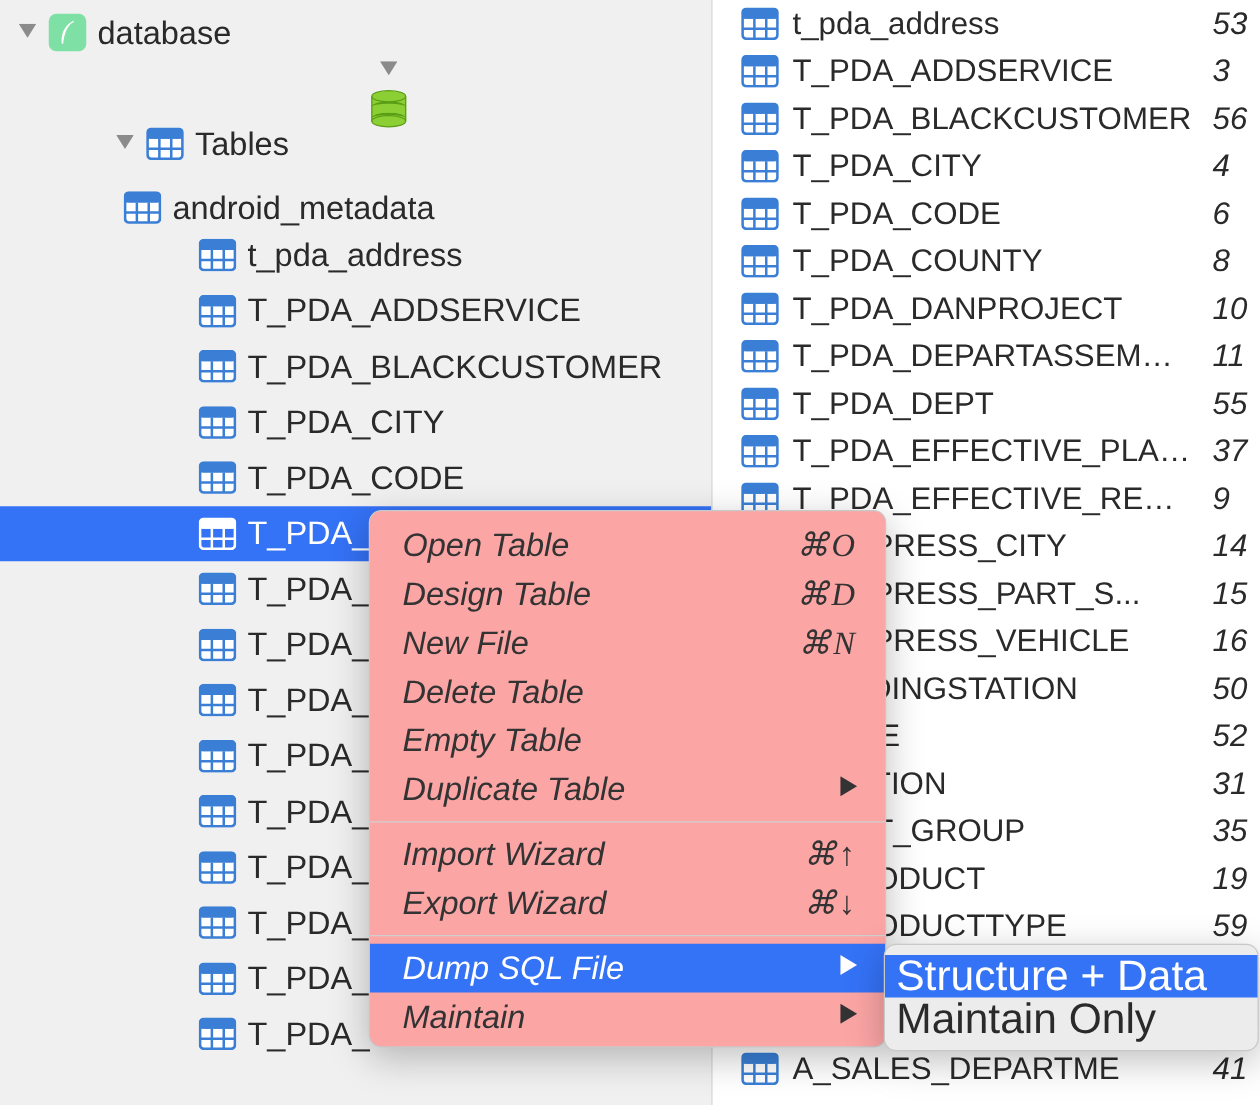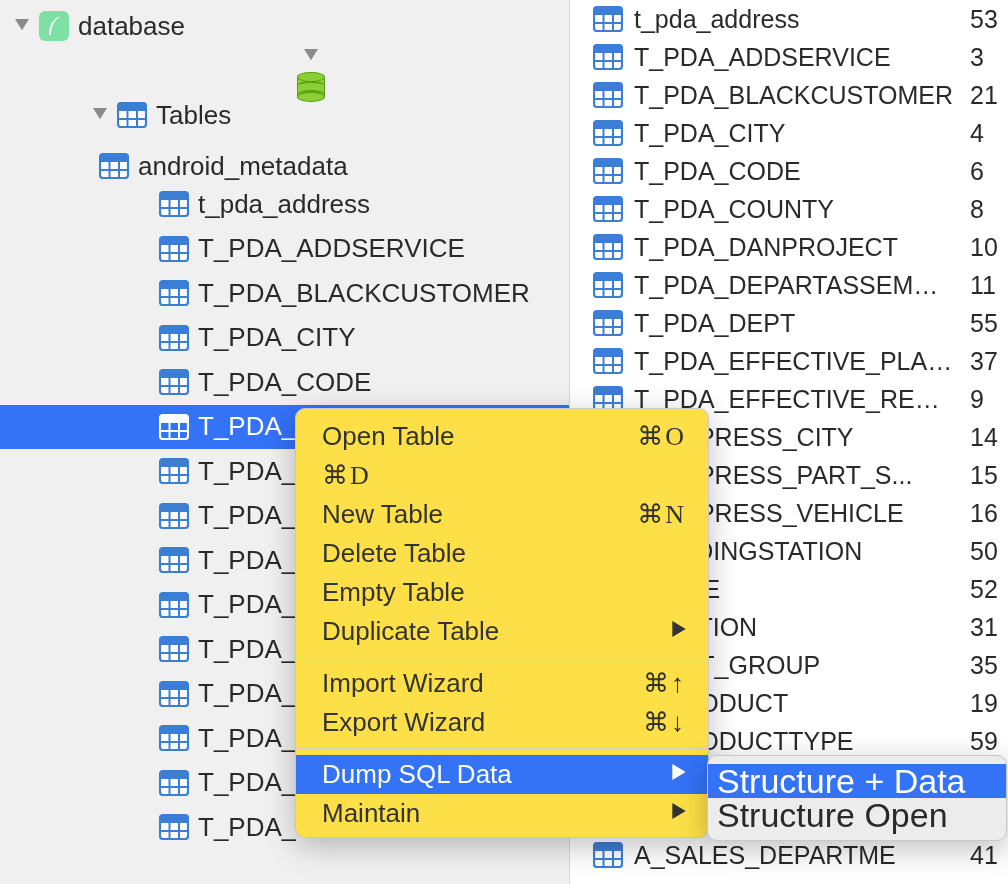--- a/index.html
+++ b/index.html
@@ -93,33 +93,35 @@
     overflow: hidden;
     text-overflow: ellipsis;
     padding-right: 6px;
   }
   .rlist-row .count {
     width: 38px;
     text-align: left;
     font-size: 25px;
     flex: 0 0 38px;
     padding-right: 4px;
+    font-style: italic;
   }
   
   .ctx {
     position: absolute;
     left: 295px;
     top: 408px;
     width: 414px;
-    background: #fde047;
+    background: #fca5a5;
     border: 1px solid #c8c8c8;
     border-radius: 10px;
     box-shadow: 0 8px 30px rgba(0,0,0,0.25);
     padding: 8px 0 4px 0;
     z-index: 50;
+    font-style: italic;
   }
   .ctx-item {
     height: 39px;
     padding: 0 22px 0 26px;
     display: flex;
     align-items: center;
     justify-content: space-between;
     font-size: 26px;
     color: #333;
   }
@@ -460,21 +462,21 @@
           <svg class="table-icon-svg" viewBox="0 0 30 26">
     <rect x="1" y="1" width="28" height="24" rx="3" fill="#fff" stroke="#3a7fd5" stroke-width="2.2"></rect>
     <rect x="1" y="1" width="28" height="8" rx="3" fill="#3a7fd5"></rect>
     <rect x="1" y="6" width="28" height="3" fill="#3a7fd5"></rect>
     <line x1="1" y1="17" x2="29" y2="17" stroke="#3a7fd5" stroke-width="2"></line>
     <line x1="10.5" y1="9" x2="10.5" y2="25" stroke="#3a7fd5" stroke-width="2"></line>
     <line x1="20" y1="9" x2="20" y2="25" stroke="#3a7fd5" stroke-width="2"></line>
   </svg>
         </span>
     <span class="name">T_PDA_BLACKCUSTOMER</span>
-    <span class="count">21</span>
+    <span class="count">56</span>
       </div>
       <div class="rlist-row">
     <span class="icon">
           <svg class="table-icon-svg" viewBox="0 0 30 26">
     <rect x="1" y="1" width="28" height="24" rx="3" fill="#fff" stroke="#3a7fd5" stroke-width="2.2"></rect>
     <rect x="1" y="1" width="28" height="8" rx="3" fill="#3a7fd5"></rect>
     <rect x="1" y="6" width="28" height="3" fill="#3a7fd5"></rect>
     <line x1="1" y1="17" x2="29" y2="17" stroke="#3a7fd5" stroke-width="2"></line>
     <line x1="10.5" y1="9" x2="10.5" y2="25" stroke="#3a7fd5" stroke-width="2"></line>
     <line x1="20" y1="9" x2="20" y2="25" stroke="#3a7fd5" stroke-width="2"></line>
@@ -752,24 +754,25 @@
     </div>
 </div>
 
 <div class="ctx">
   <div id="ctx-g1">
       <div class="ctx-item">
         <span>Open Table</span>
         <span class="ctx-short">⌘O</span>
       </div>
       <div class="ctx-item">
+        <span>Design Table</span>
         <span class="ctx-short">⌘D</span>
       </div>
       <div class="ctx-item">
-        <span>New Table</span>
+        <span>New File</span>
         <span class="ctx-short">⌘N</span>
       </div>
       <div class="ctx-item">
         <span>Delete Table</span>
       </div>
       <div class="ctx-item">
         <span>Empty Table</span>
       </div>
       <div class="ctx-item">
         <span>Duplicate Table</span>
@@ -787,21 +790,21 @@
         <span class="ctx-short">⌘↑</span>
       </div>
       <div class="ctx-item">
         <span>Export Wizard</span>
         <span class="ctx-short">⌘↓</span>
       </div>
     </div>
   <div class="ctx-sep"></div>
   <div id="ctx-g3">
       <div class="ctx-item hl">
-        <span>Dump SQL Data</span>
+        <span>Dump SQL File</span>
         <span class="ctx-arrow">
         <svg width="14" height="16" viewBox="0 0 10 12">
             <polygon points="0,0 10,6 0,12" fill="currentColor"></polygon>
           </svg>
       </span>
       </div>
       <div class="ctx-item">
         <span>Maintain</span>
         <span class="ctx-arrow">
         <svg width="14" height="16" viewBox="0 0 10 12">
@@ -811,16 +814,16 @@
       </div>
     </div>
 </div>
 
 <div class="submenu">
   <div id="sub-items">
       <div class="sub-item hl">
         <span>Structure + Data</span>
       </div>
       <div class="sub-item">
-        <span>Structure Open</span>
+        <span>Maintain Only</span>
       </div>
     </div>
 </div>
 
 </body></html>

